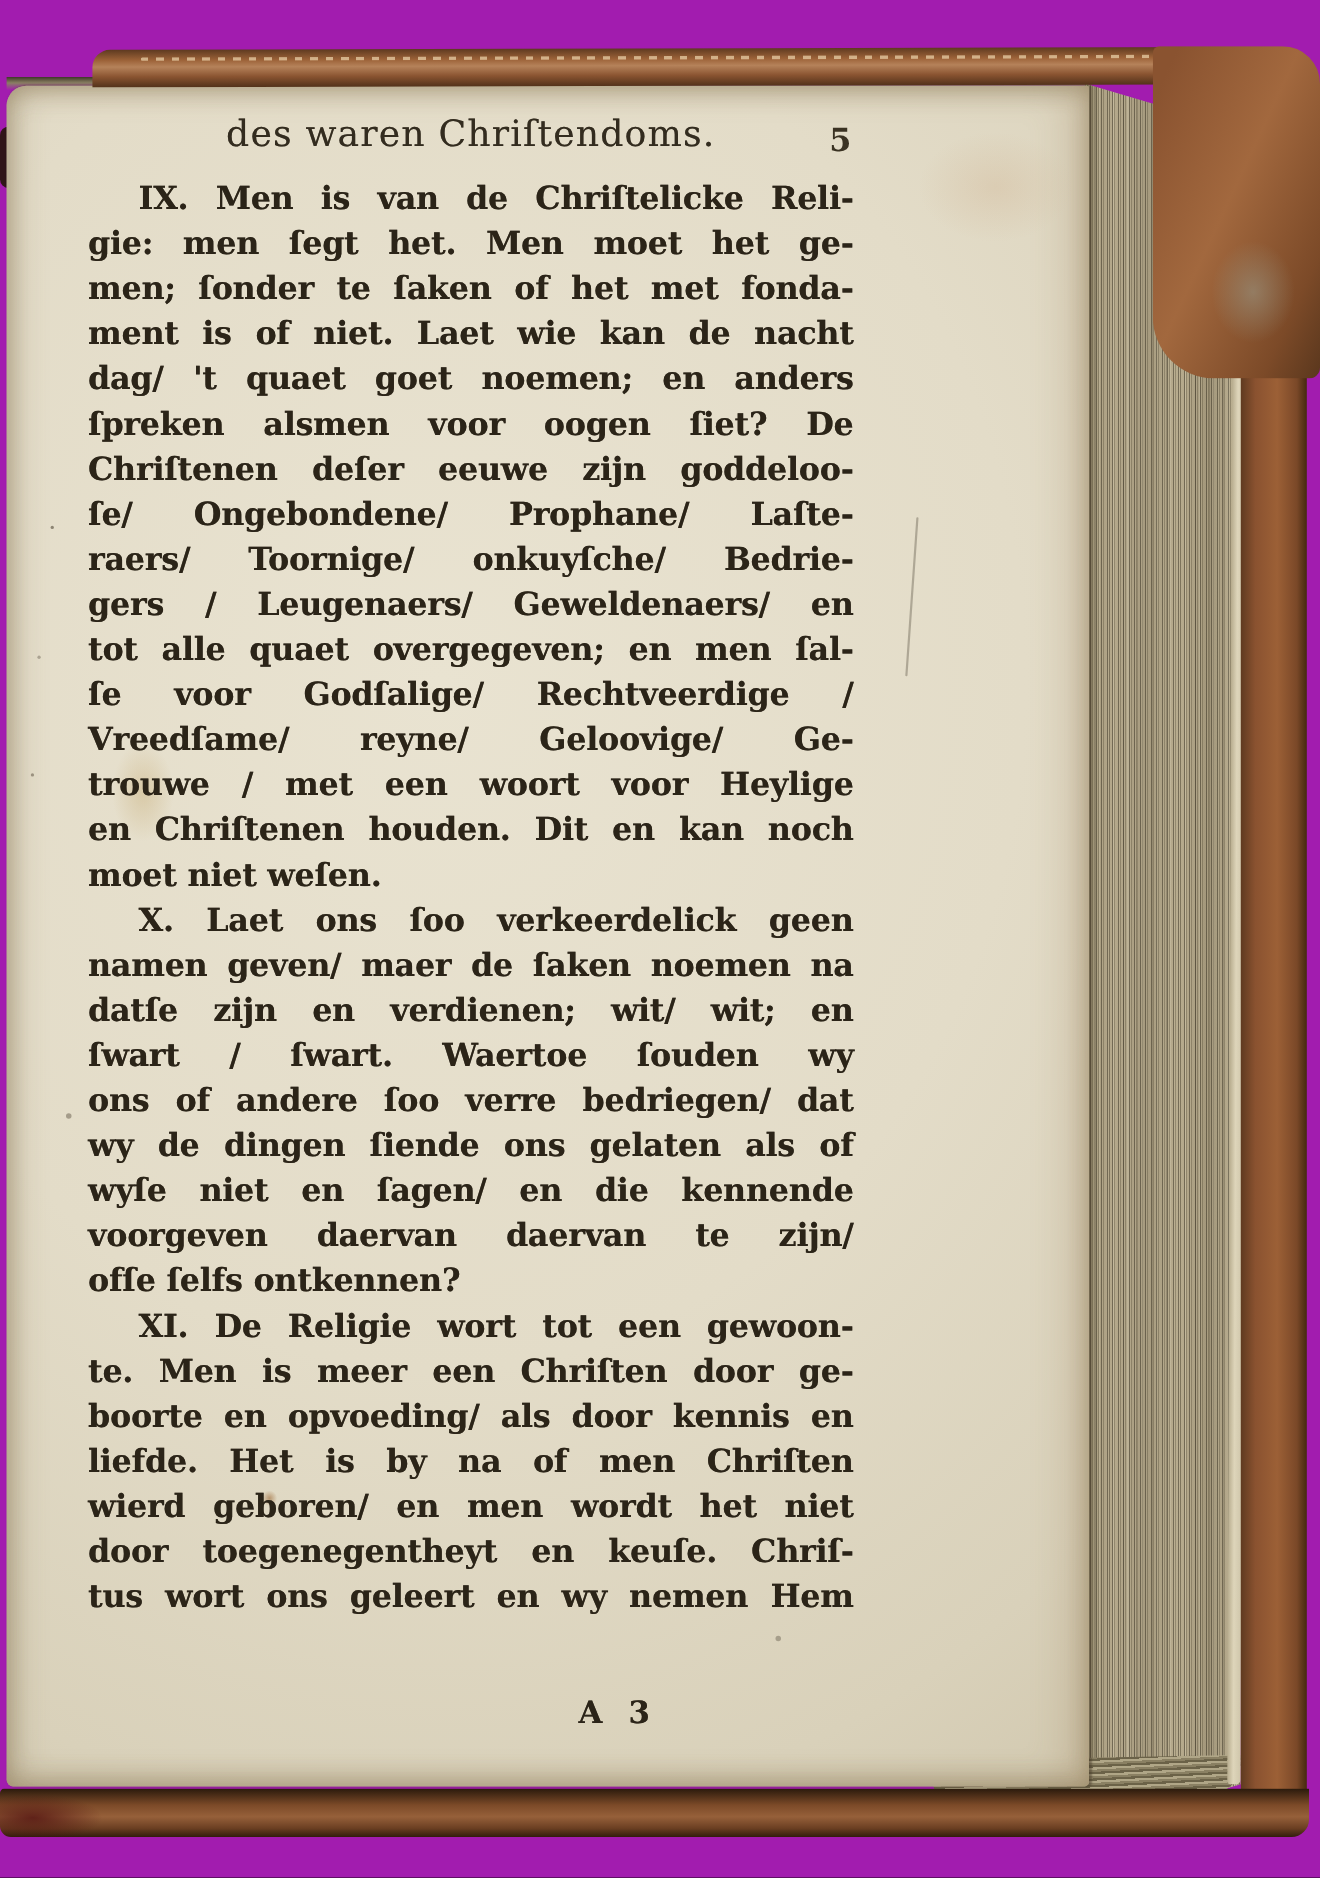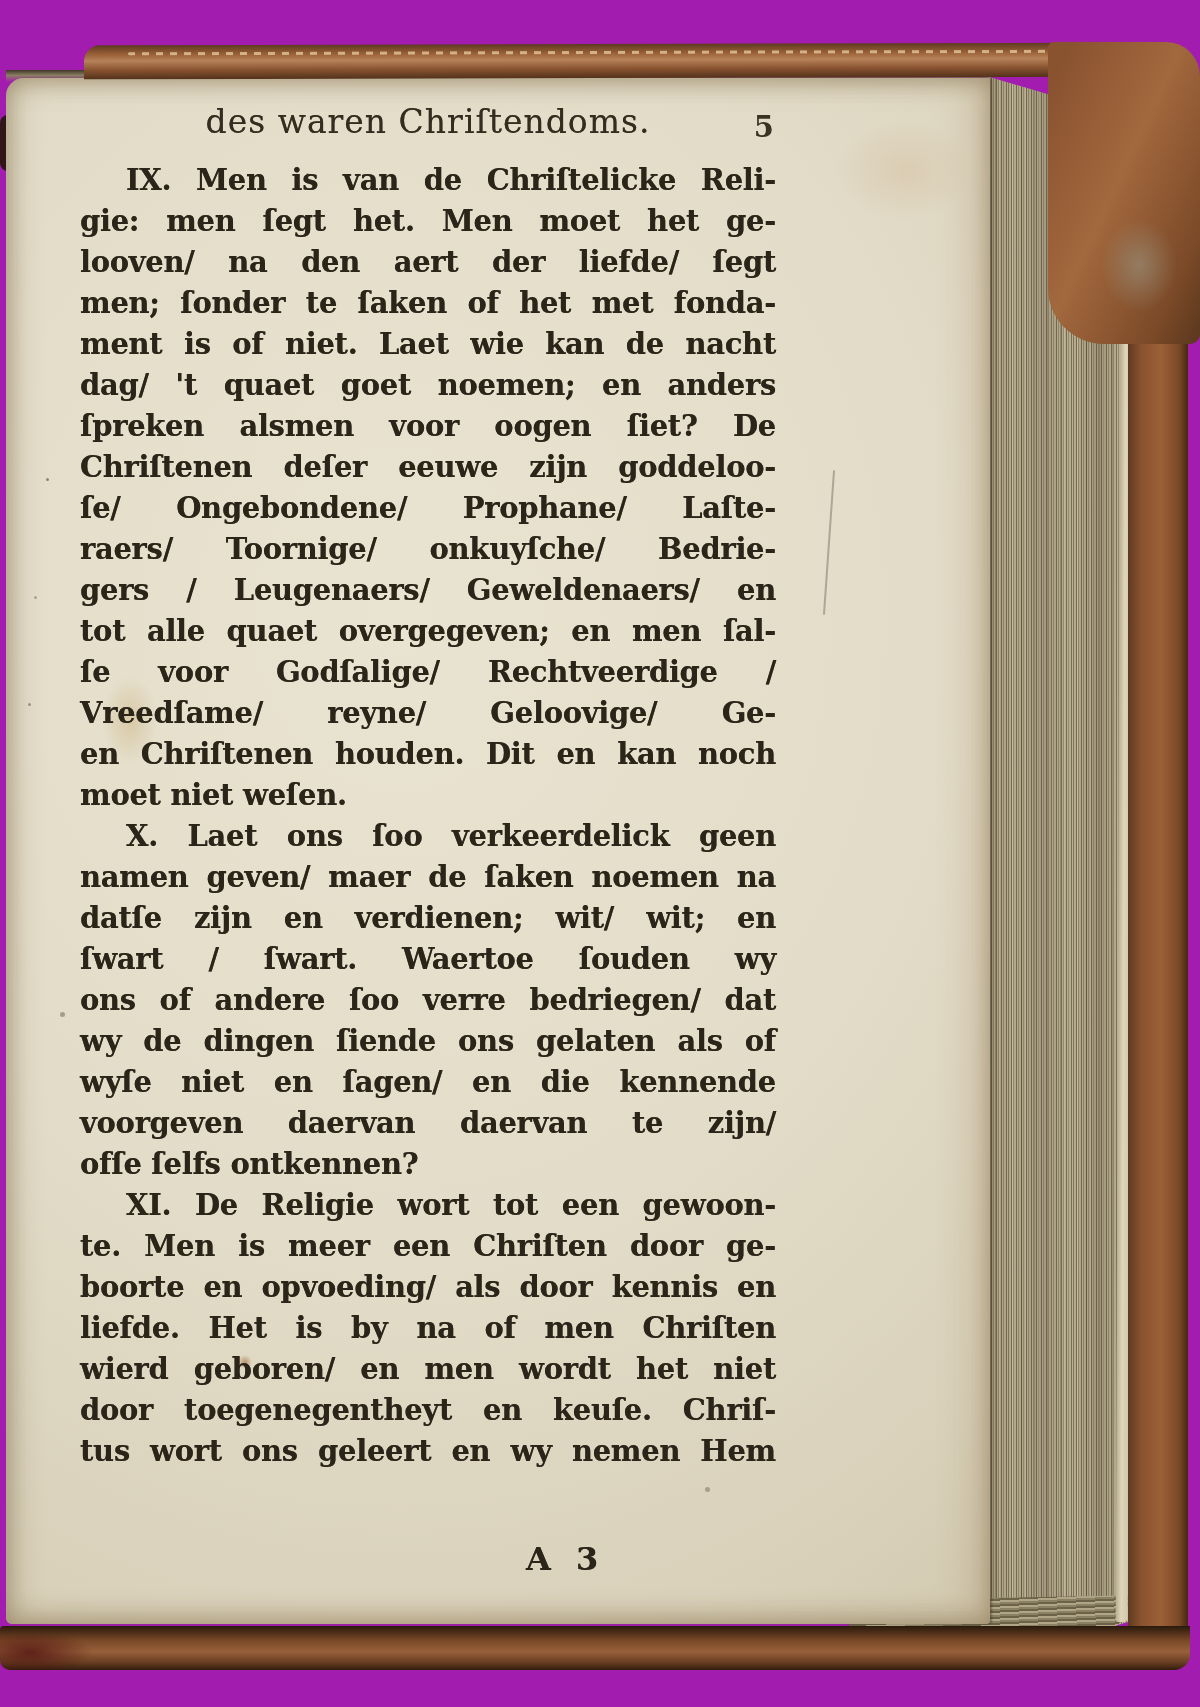--- a/index.html
+++ b/index.html
@@ -74,21 +74,21 @@
     color:#332c1f;text-shadow:0 0 .5px rgba(51,44,31,.6);}
   .page-number{position:absolute;right:2px;top:8px;font-size:29px;font-weight:700;color:#3a3222;}
 
   .text-block{position:absolute;left:74px;top:69px;width:696px;margin-top:13px;}
   .line{height:41px;line-height:41px;font-size:29px;font-weight:700;letter-spacing:-.3px;
     text-align:justify;text-align-last:justify;white-space:nowrap;
     text-shadow:0 0 .6px rgba(43,36,24,.65);}
   .line.indent{padding-left:46px;}
   .line.no-just{text-align-last:left;}
 
-  .signature{position:absolute;left:520px;top:1462px;font-size:32px;font-weight:700;
+  .signature{position:absolute;left:520px;top:1462px;font-size:28px;font-weight:700;
     word-spacing:14px;color:#2b2418;text-shadow:0 0 .6px rgba(43,36,24,.65);}
 </style>
 </head>
 <body>
 
 <div class="stage">
 
   <div class="spine-sliver"></div>
   <div class="top-pages-edge"></div>
   <div class="fore-edge"></div>
@@ -110,32 +110,32 @@
     <div class="pencil-mark"></div>
 
     <div class="header-row">
       <div class="running-title">des waren Chriſtendoms.</div>
       <div class="page-number">5</div>
     </div>
 
     <div class="text-block" id="text-block">
         <div class="line indent">IX. Men is van de Chriſtelicke Reli-</div>
         <div class="line">gie: men ſegt het.  Men moet het ge-</div>
-        <div class="line">looven/  na den aert der liefde/  ſegt</div>
         <div class="line">men;  ſonder te ſaken of het met fonda-</div>
         <div class="line">ment is of niet.  Laet wie kan de nacht</div>
         <div class="line">dag/ 't quaet goet noemen;  en anders</div>
         <div class="line">ſpreken alsmen voor oogen ſiet?  De</div>
         <div class="line">Chriſtenen deſer eeuwe zijn goddeloo-</div>
         <div class="line">ſe/ Ongebondene/  Prophane/  Laſte-</div>
         <div class="line">raers/  Toornige/  onkuyſche/  Bedrie-</div>
         <div class="line">gers / Leugenaers/ Geweldenaers/ en</div>
         <div class="line">tot alle quaet overgegeven;  en men ſal-</div>
         <div class="line">ſe voor Godſalige/  Rechtveerdige /</div>
         <div class="line">Vreedſame/  reyne/  Geloovige/  Ge-</div>
+        <div class="line">trouwe /  met een woort voor Heylige</div>
         <div class="line">en Chriſtenen houden.  Dit en kan noch</div>
         <div class="line no-just">moet niet weſen.</div>
         <div class="line indent">X. Laet ons ſoo verkeerdelick geen</div>
         <div class="line">namen geven/ maer de ſaken noemen na</div>
         <div class="line">datſe zijn en verdienen;  wit/  wit;  en</div>
         <div class="line">ſwart /  ſwart.   Waertoe ſouden wy</div>
         <div class="line">ons of andere ſoo verre bedriegen/  dat</div>
         <div class="line">wy de dingen ſiende ons gelaten als of</div>
         <div class="line">wyſe niet en ſagen/  en die kennende</div>
         <div class="line">voorgeven daervan daervan te zijn/</div>

